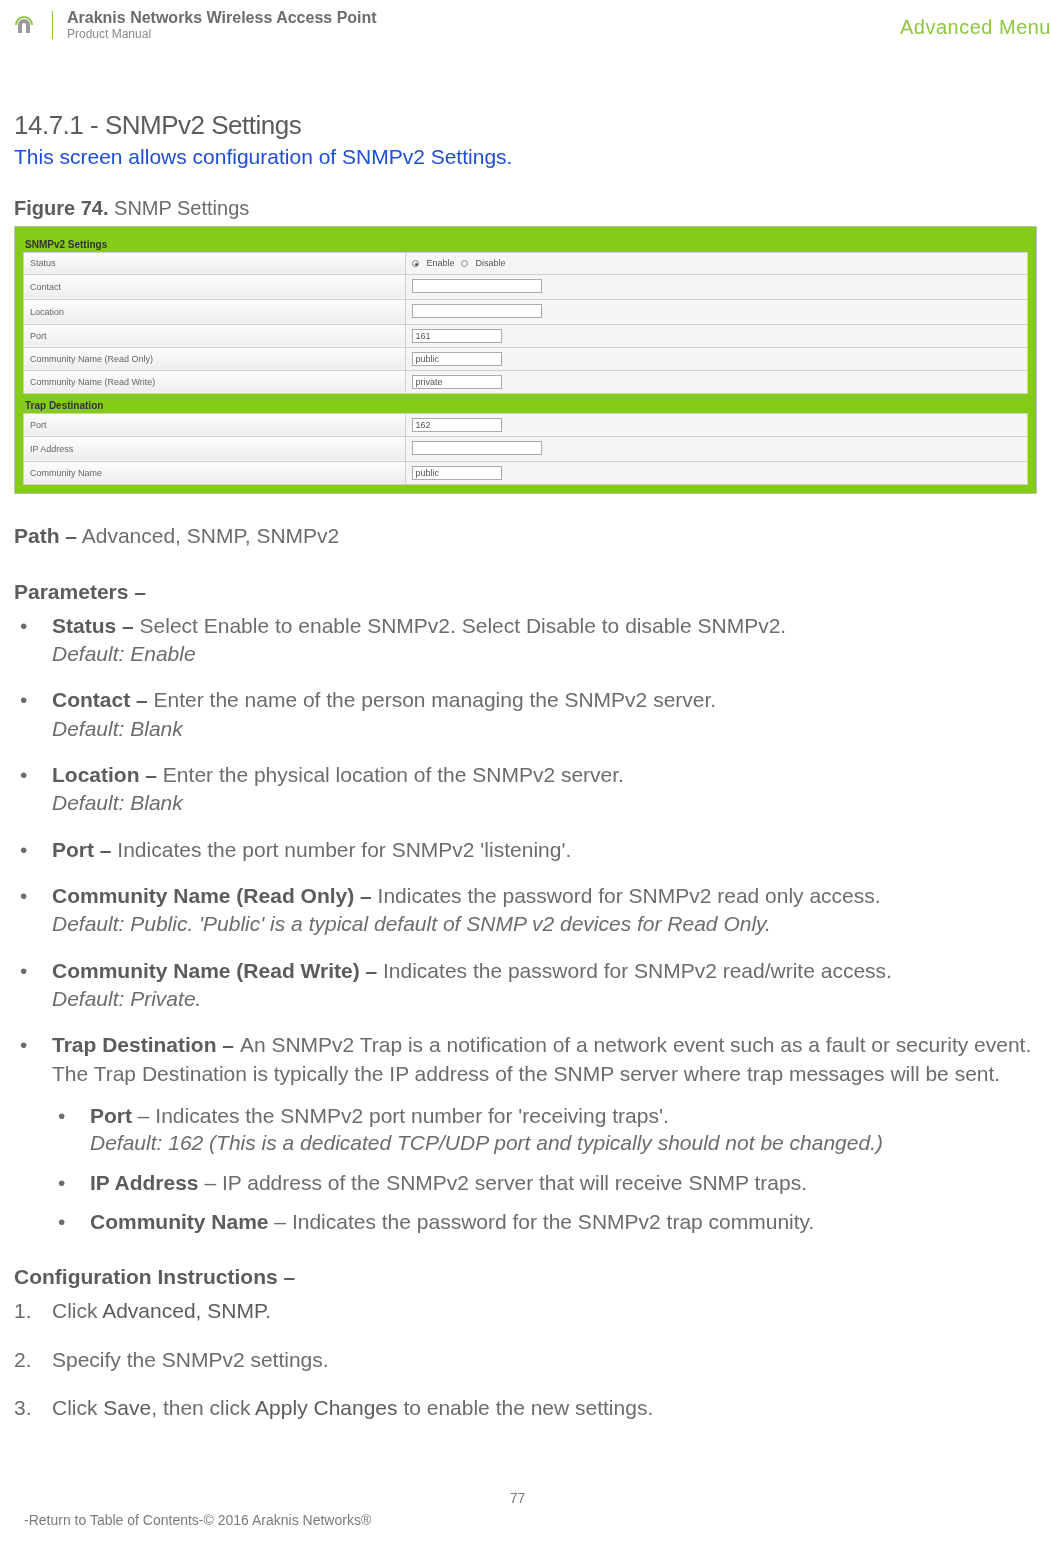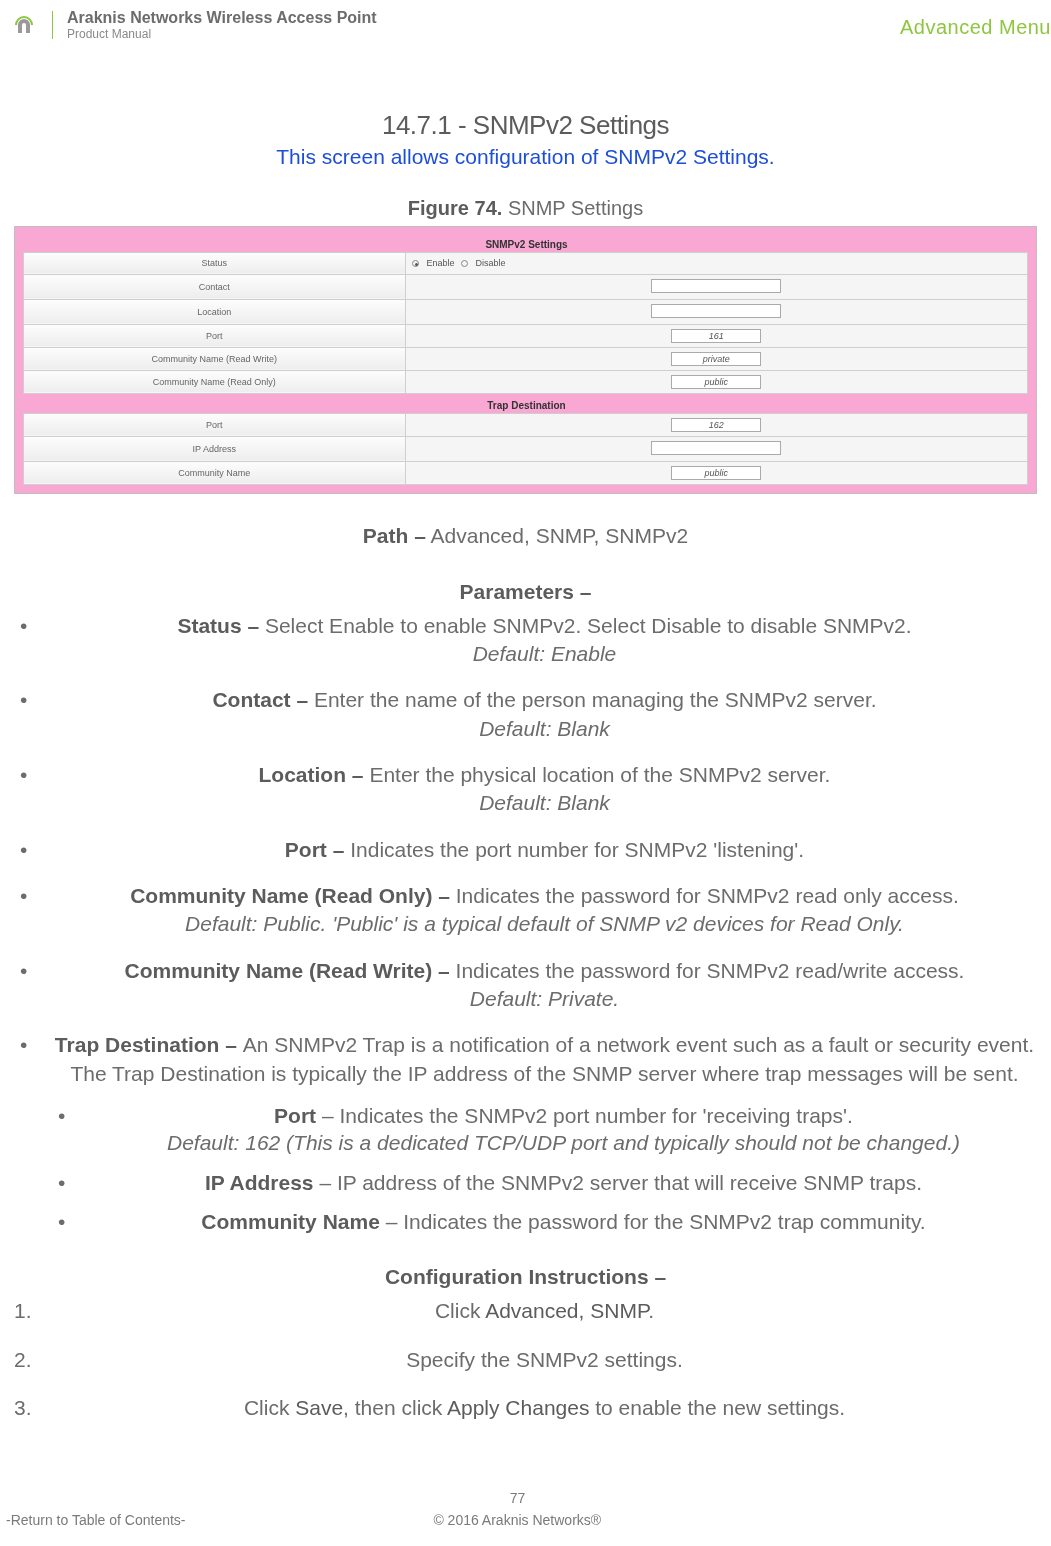--- a/index.html
+++ b/index.html
@@ -52,21 +52,20 @@
     .advanced-menu {
       position: absolute;
       right: 0;
       top: 16px;
       color: #8dc63f;
       font-size: 20px;
       letter-spacing: 0.5px;
     }
     .content {
       padding: 60px 14px 0 14px;
-      text-align: center;
     }
     .section-title {
       font-size: 26px;
       color: #5c5c5c;
       font-weight: 500;
       letter-spacing: -0.5px;
       margin-bottom: 4px;
     }
     .section-intro {
       font-size: 21px;
@@ -77,21 +76,21 @@
       font-size: 20px;
       color: #6c6c6c;
       margin-bottom: 6px;
     }
     .figure-label .bold {
       font-weight: 600;
       color: #5c5c5c;
     }
     .screenshot-box {
       border: 1px solid #bfbfbf;
-      background: #f9a8d4;
+      background: #84cc16;
       margin-bottom: 30px;
       padding: 8px;
     }
     .ss-section-header {
       font-size: 10px;
       font-weight: bold;
       color: #333;
       padding: 4px 0 2px 2px;
     }
     .ss-table {
@@ -116,21 +115,20 @@
     .ss-input {
       display: inline-block;
       border: 1px solid #aaa;
       background: #fff;
       font-size: 9px;
       color: #555;
       height: 14px;
       line-height: 12px;
       padding: 0 3px;
       min-width: 90px;
-      font-style: italic;
     }
     .ss-input.wide {
       min-width: 130px;
     }
     .ss-radios {
       font-size: 9px;
       color: #555;
       display: flex;
       gap: 6px;
       align-items: center;
@@ -249,22 +247,22 @@
       right: 16px;
       font-size: 14px;
       color: #7a7a7a;
     }
     .footer .page-num {
       text-align: center;
       margin-bottom: 6px;
     }
     .footer .footer-row {
       display: flex;
-      justify-content: space-between;
-      padding: 0 6px;
+      justify-content: flex-start;
+      padding: 0 24px;
     }
   </style>
 </head>
 <body>
 
 <div class="header">
   <div class="logo-block">
     <div class="logo">
       <svg viewBox="0 0 28 28" width="28" height="28">
         <path d="M6 14a8 8 0 0 1 16 0" fill="none" stroke="#8dc63f" stroke-width="2"></path>
@@ -311,26 +309,26 @@
       </tr>
       <tr class="ss-row">
         <td class="label-cell">Location</td>
         <td class="value-cell"><span class="ss-input wide"></span></td>
       </tr>
       <tr class="ss-row">
         <td class="label-cell">Port</td>
         <td class="value-cell"><span class="ss-input">161</span></td>
       </tr>
       <tr class="ss-row">
+        <td class="label-cell">Community Name (Read Only)</td>
+        <td class="value-cell"><span class="ss-input">public</span></td>
+      </tr>
+      <tr class="ss-row">
         <td class="label-cell">Community Name (Read Write)</td>
         <td class="value-cell"><span class="ss-input">private</span></td>
-      </tr>
-      <tr class="ss-row">
-        <td class="label-cell">Community Name (Read Only)</td>
-        <td class="value-cell"><span class="ss-input">public</span></td>
       </tr>
     </tbody>
       </table>
     <div class="ss-section-header" style="margin-top:2px;">Trap Destination</div>
     <table class="ss-table">
       <tbody>
           <tr class="ss-row">
         <td class="label-cell">Port</td>
         <td class="value-cell"><span class="ss-input">162</span></td>
       </tr>

